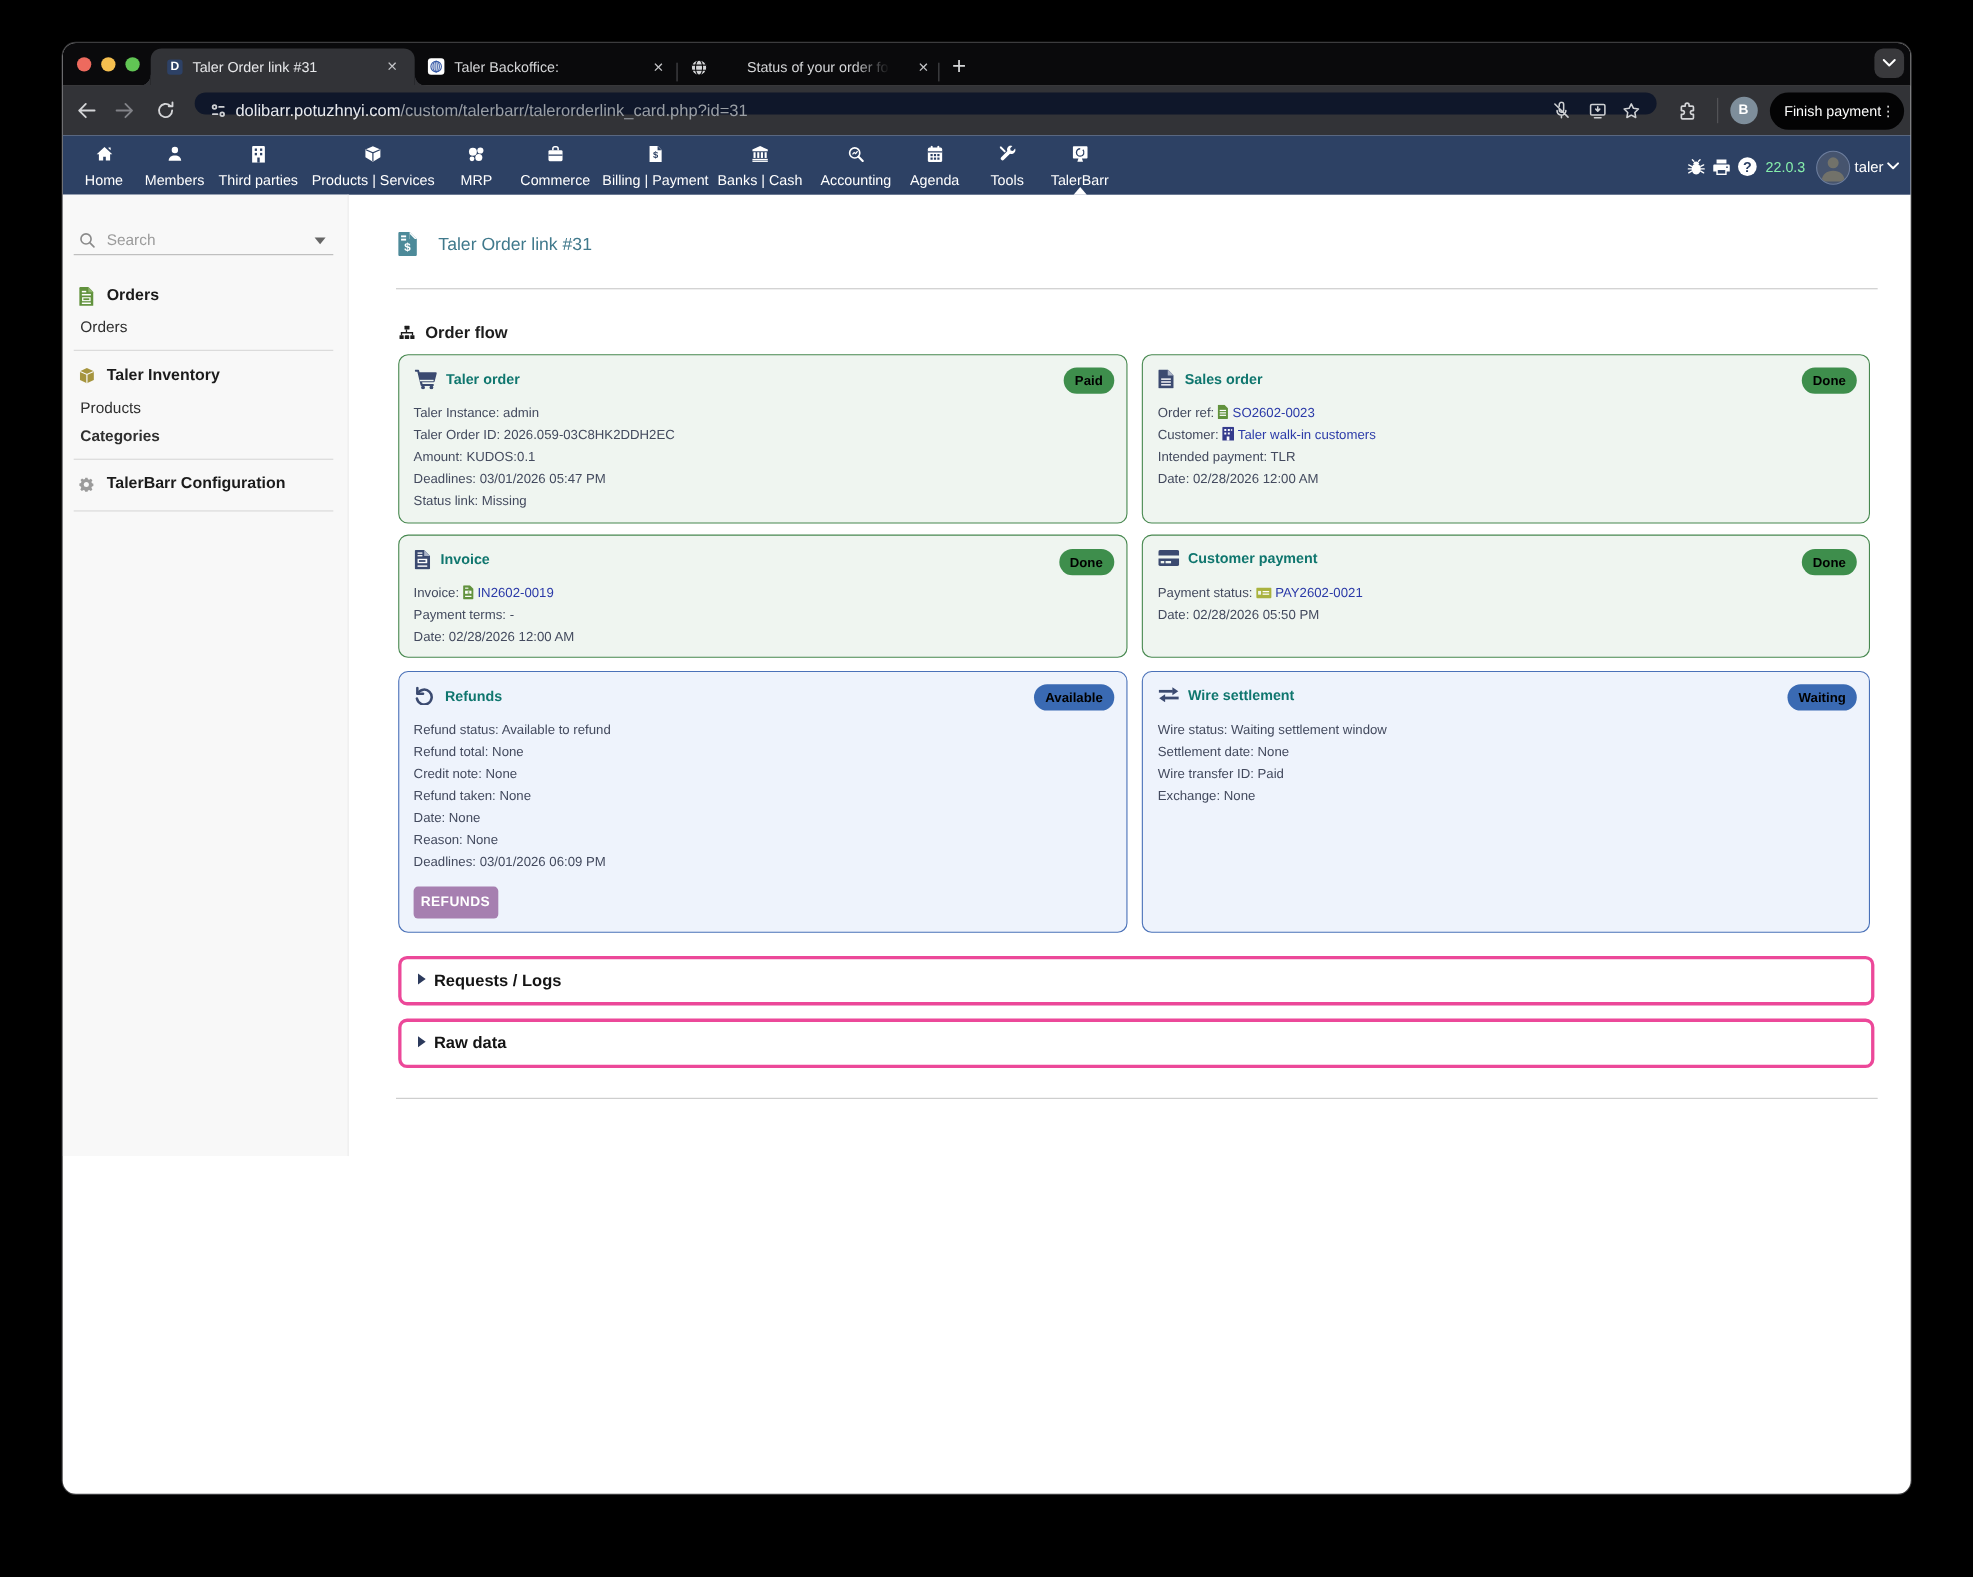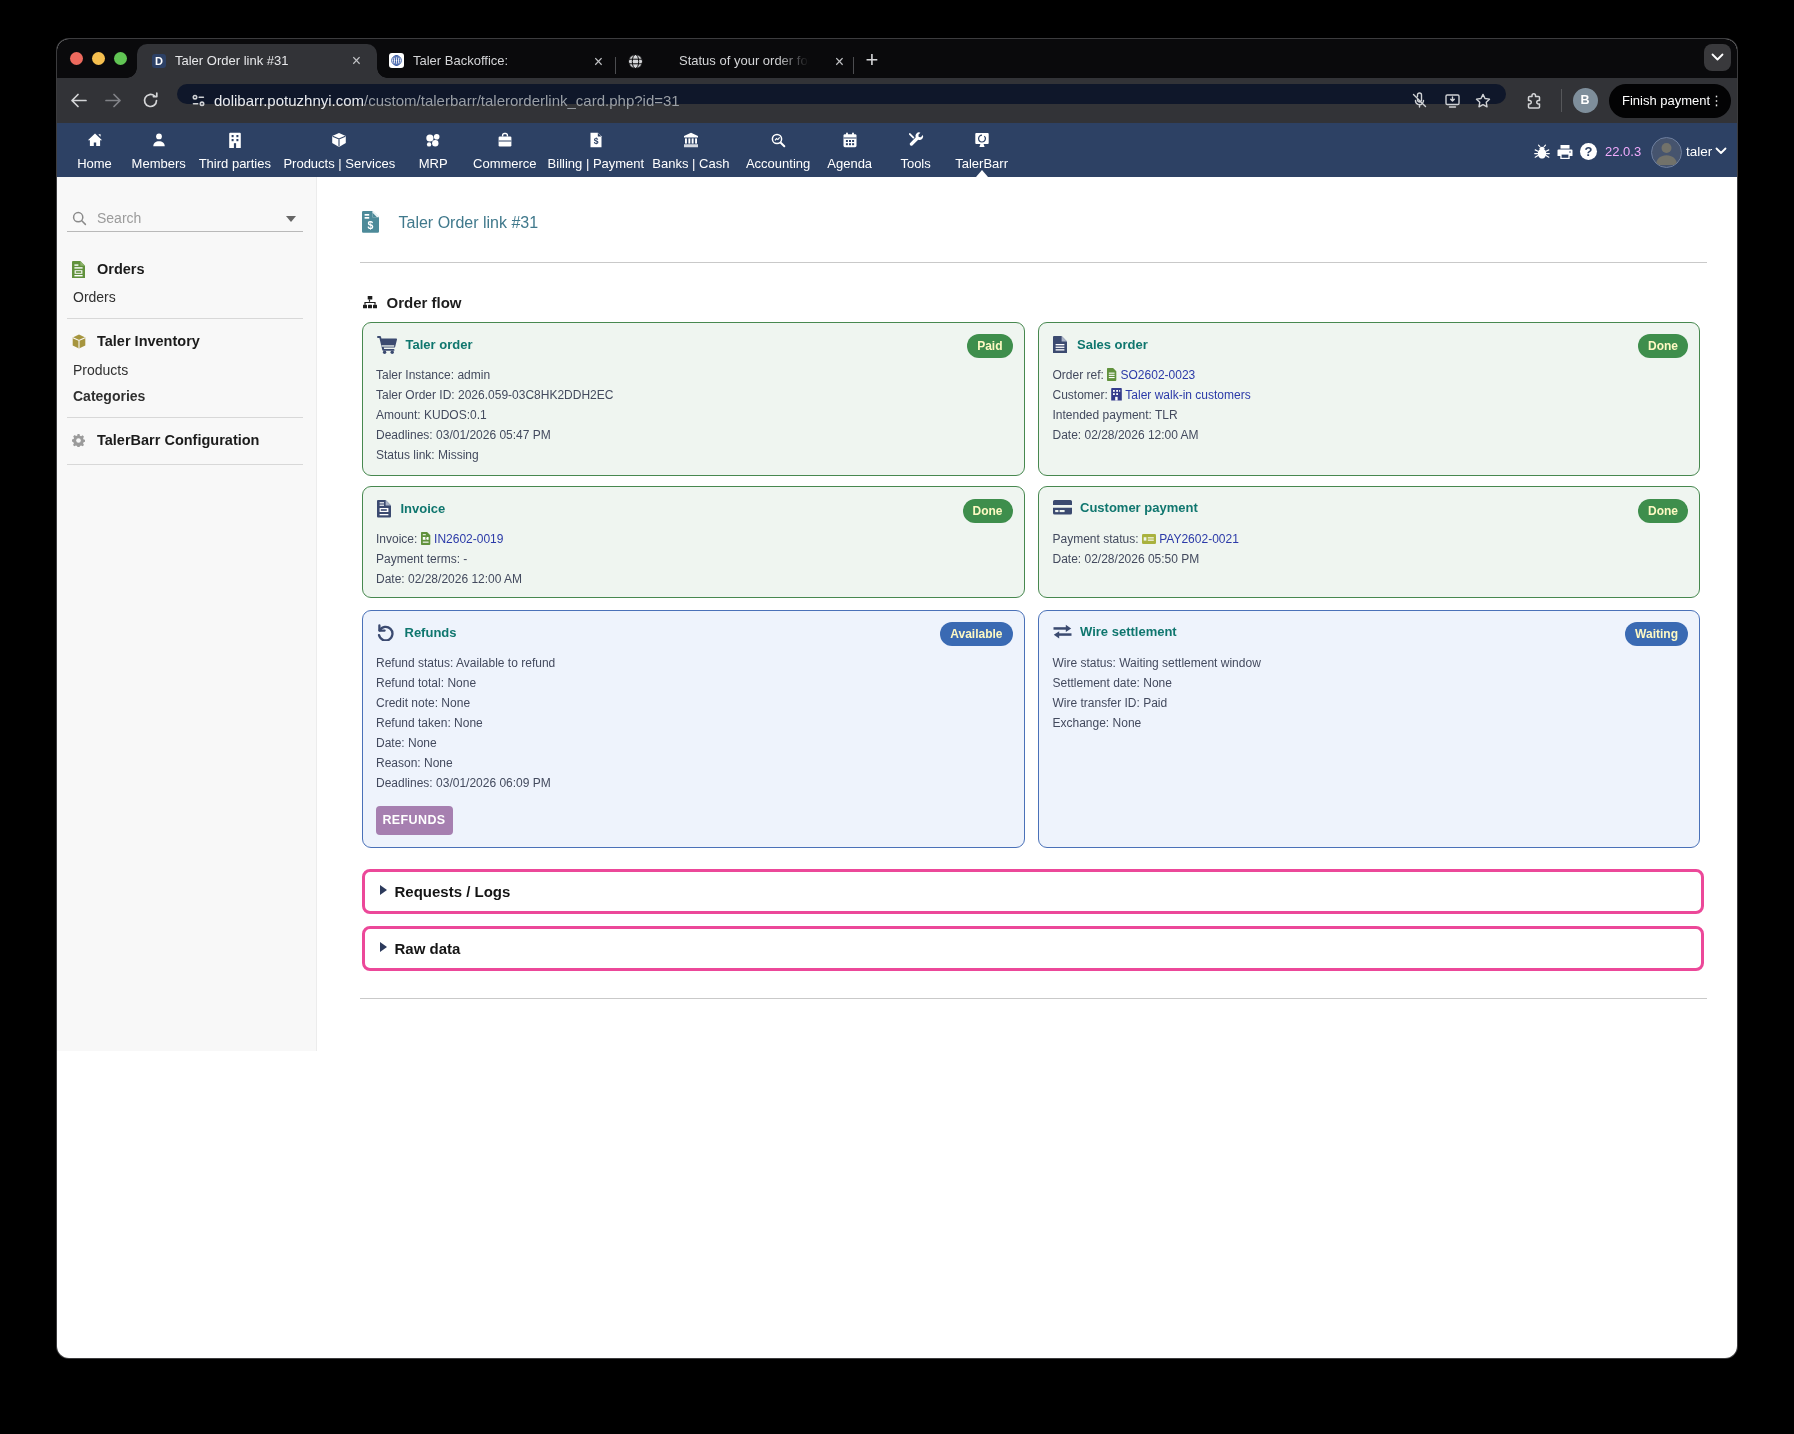--- a/index.html
+++ b/index.html
@@ -21,21 +21,21 @@
 .sidebar{position:absolute;left:0;top:138px;width:259px;height:874px;background:#f8f8f8;border-right:1px solid #ececec;}
 .shr{position:absolute;left:10px;width:236px;height:1px;background:#d8d8d8;}
 .slink{position:absolute;left:16px;font-size:14px;color:#303030;}
 .stitle{position:absolute;left:40px;font-size:14.5px;font-weight:bold;color:#1b1b1b;white-space:nowrap;}
 .main-hr{position:absolute;left:303px;width:1347px;height:1px;background:#c9c9c9;}
 .card{position:absolute;border-radius:9px;}
 .card.green{background:#eff5f0;border:1.5px solid #47884f;}
 .card.blue{background:#eef3fc;border:1.5px solid #4a71b8;}
 .chead{position:absolute;left:14px;top:13px;display:flex;align-items:center;}
 .chead .t{font-weight:bold;font-size:13px;color:#0f766e;white-space:nowrap;}
-.badge{position:absolute;right:11px;top:11.5px;height:24px;line-height:24px;border-radius:12px;padding:0 10px;color:#fef9c3;font-weight:bold;font-size:12px;}
+.badge{position:absolute;right:11px;top:11.5px;height:24px;line-height:24px;border-radius:12px;padding:0 10px;color:#000000;font-weight:bold;font-size:12px;}
 .badge.g{background:#3e8e4c;}
 .badge.b{background:#3a6ab3;}
 .cbody{position:absolute;left:13.5px;top:42px;font-size:12px;line-height:20.1px;color:#434a5e;}
 .cbody a{color:#2b3aa8;text-decoration:none;}
 .colbox{position:absolute;left:304.5px;width:1336.5px;height:39px;border:3px solid #ec4899;border-radius:8px;background:#fff;}
 .colbox .car{position:absolute;left:15px;top:13px;width:0;height:0;border-left:7px solid #2c3a5c;border-top:5px solid transparent;border-bottom:5px solid transparent;}
 .colbox .t{position:absolute;left:30px;top:0;height:39px;line-height:39px;font-weight:bold;font-size:15px;color:#141414;}
 svg{display:block}
 </style>
 </head>
@@ -270,21 +270,21 @@
           <path d="M3.9 7.2L1.2 5.9M3.6 9.6H.7M3.9 11.6l-2.7 1.6M12.1 7.2l2.7-1.3M12.4 9.6h2.9M12.1 11.6l2.7 1.6M5.9 2.6L4.5 1.2M10.1 2.6l1.4-1.4"></path>
         </g>
       </svg>
 <svg class="abs" style="left:1500px;top:21px;" width="16" height="16" viewBox="0 0 16 16" fill="#fff">
         <rect x="3.5" y="1" width="9" height="3.6"></rect>
         <path d="M1.5 5.6h13a1 1 0 0 1 1 1V12h-2.8v3H3.3v-3H.5V6.6a1 1 0 0 1 1-1z"></path>
         <rect x="4.6" y="10.6" width="6.8" height="3.2" fill="#2d4164"></rect>
         <circle cx="13" cy="8" r=".8" fill="#2d4164"></circle>
       </svg>
 <div class="abs" style="left:1523px;top:20px;width:17px;height:17px;border-radius:50%;background:#fff;color:#2d4164;font-weight:bold;font-size:13px;line-height:17px;text-align:center;">?</div>
-<div class="abs" style="left:1548px;top:20px;height:17px;line-height:17px;font-size:13px;color:#f0abfc;">22.0.3</div>
+<div class="abs" style="left:1548px;top:20px;height:17px;line-height:17px;font-size:13px;color:#86efac;">22.0.3</div>
 <div class="abs" style="left:1594px;top:13.5px;width:29px;height:29px;border-radius:50%;background:#46546e;border:1px solid #6d7e9e;overflow:hidden;">
   <svg width="29" height="29" viewBox="0 0 29 29">
           <circle cx="14.5" cy="10" r="5" fill="#72726a"></circle>
           <path d="M4 27c0-6.2 4.7-9.8 10.5-9.8S25 20.8 25 27z" fill="#72726a"></path>
         </svg>
 </div>
 <div class="abs" style="left:1629px;top:20px;height:17px;line-height:17px;font-size:13.5px;color:#fff;">taler</div>
 <svg class="abs" style="left:1658px;top:24px;" width="12" height="8" viewBox="0 0 12 8" fill="none">
         <path d="M1.5 1.5L6 6l4.5-4.5" stroke="#fff" stroke-width="1.8" stroke-linecap="round" stroke-linejoin="round"></path>
       </svg>

